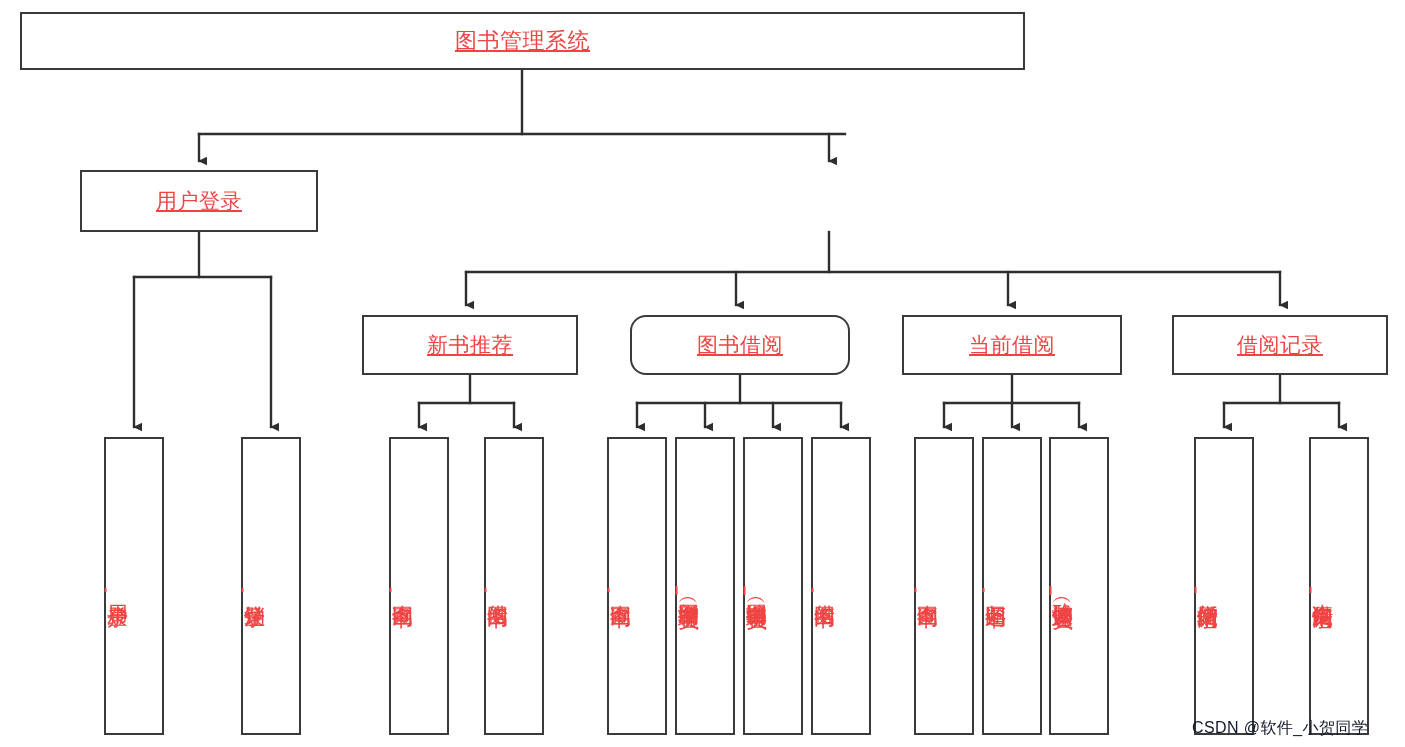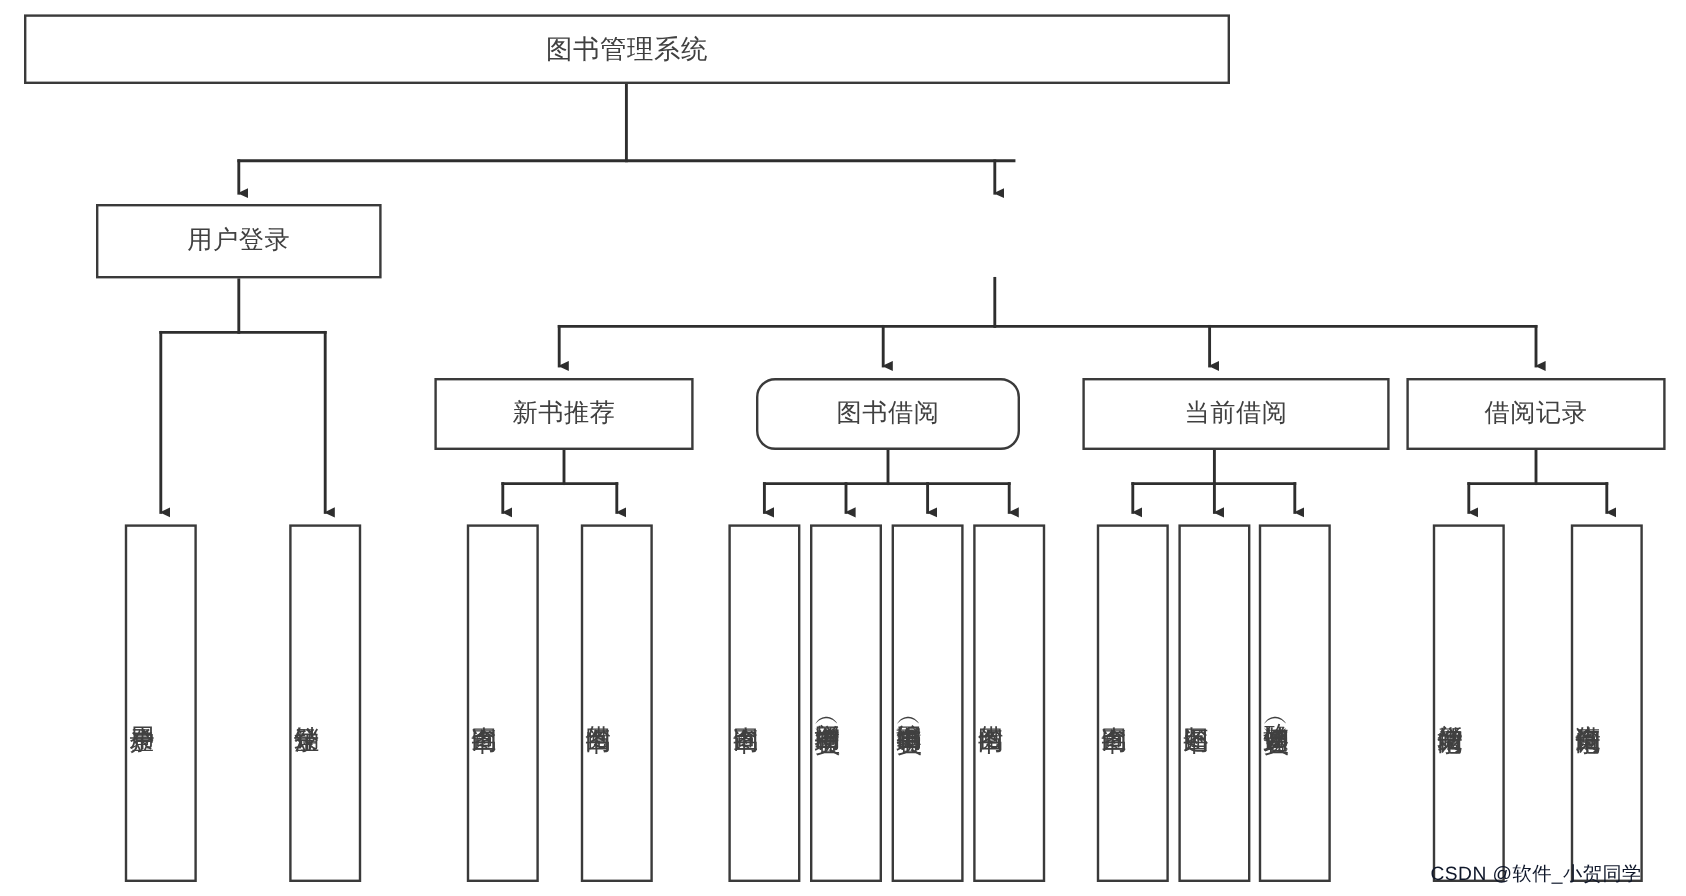--- a/index.html
+++ b/index.html
@@ -27,22 +27,23 @@
     pointer-events: none;
   }
   .node {
     position: absolute;
     box-sizing: border-box;
     background: #ffffff;
     border: 2px solid #3a3a3a;
     display: flex;
     align-items: center;
     justify-content: center;
-    color: #404040;
+    color: #ef4444;
     z-index: 2;
+    text-decoration: underline;
   }
   .node-label {
     display: block;
     text-align: center;
     line-height: 1.18;
     white-space: nowrap;
   }
   .node.horizontal .node-label {
     font-size: 21px;
     letter-spacing: 0.5px;
@@ -138,21 +139,21 @@
 
 
   <div class="node horizontal" style="left:362px; top:315px; width:216px; height:60px;">
     <span class="node-label">新书推荐</span>
   </div>
 
   <div class="node horizontal" style="left:630px; top:315px; width:220px; height:60px;border-radius:16px;">
     <span class="node-label">图书借阅</span>
   </div>
 
-  <div class="node horizontal" style="left:902px; top:315px; width:256px; height:60px;">
+  <div class="node horizontal" style="left:902px; top:315px; width:220px; height:60px;">
     <span class="node-label">当前借阅</span>
   </div>
 
   <div class="node horizontal" style="left:1172px; top:315px; width:216px; height:60px;">
     <span class="node-label">借阅记录</span>
   </div>
 
   <div class="node vertical" style="left:104px; top:437px; width:60px; height:298px;">
     <span class="node-label">用户登录</span>
   </div>

